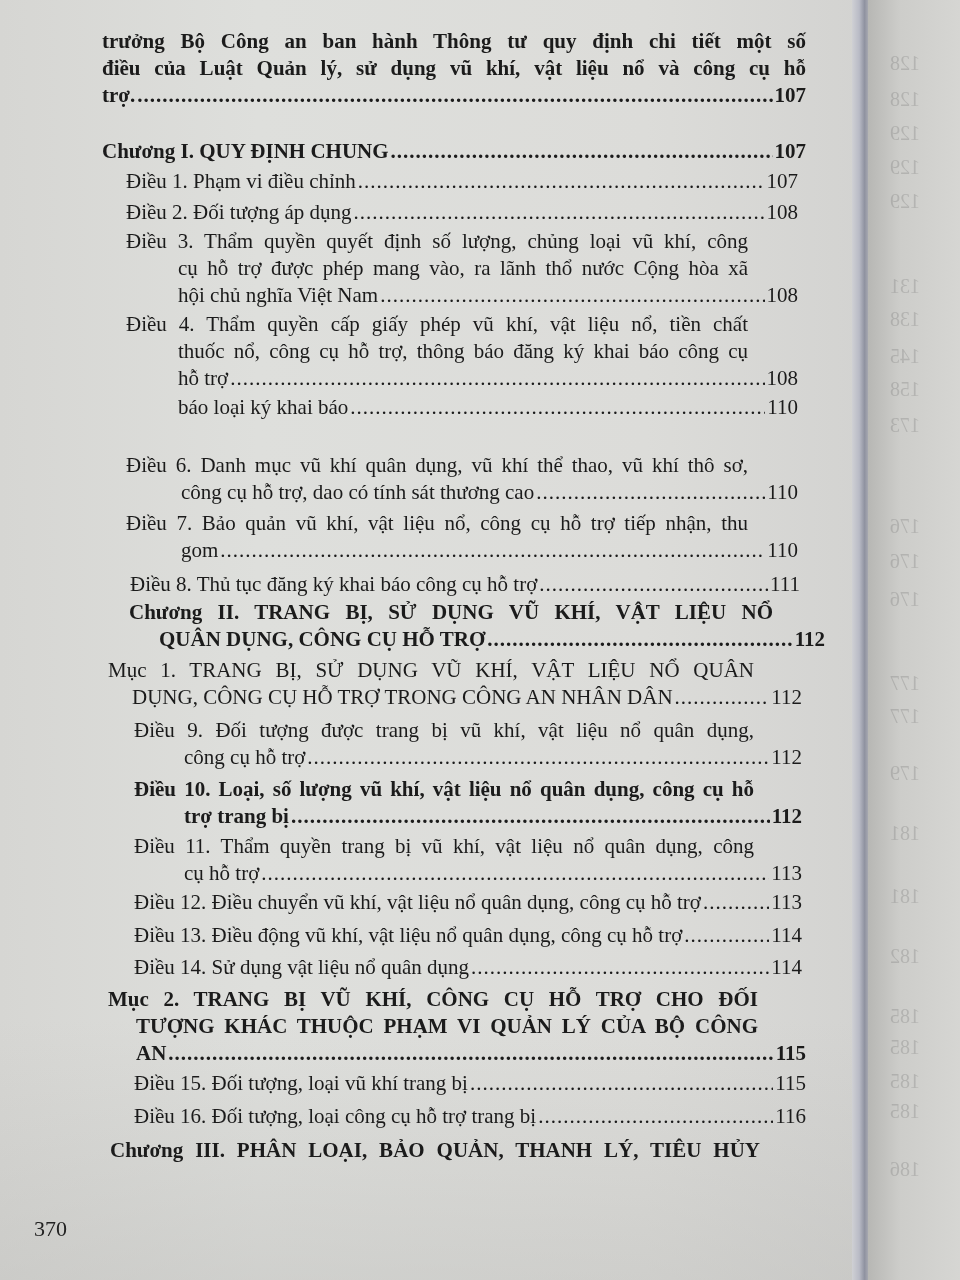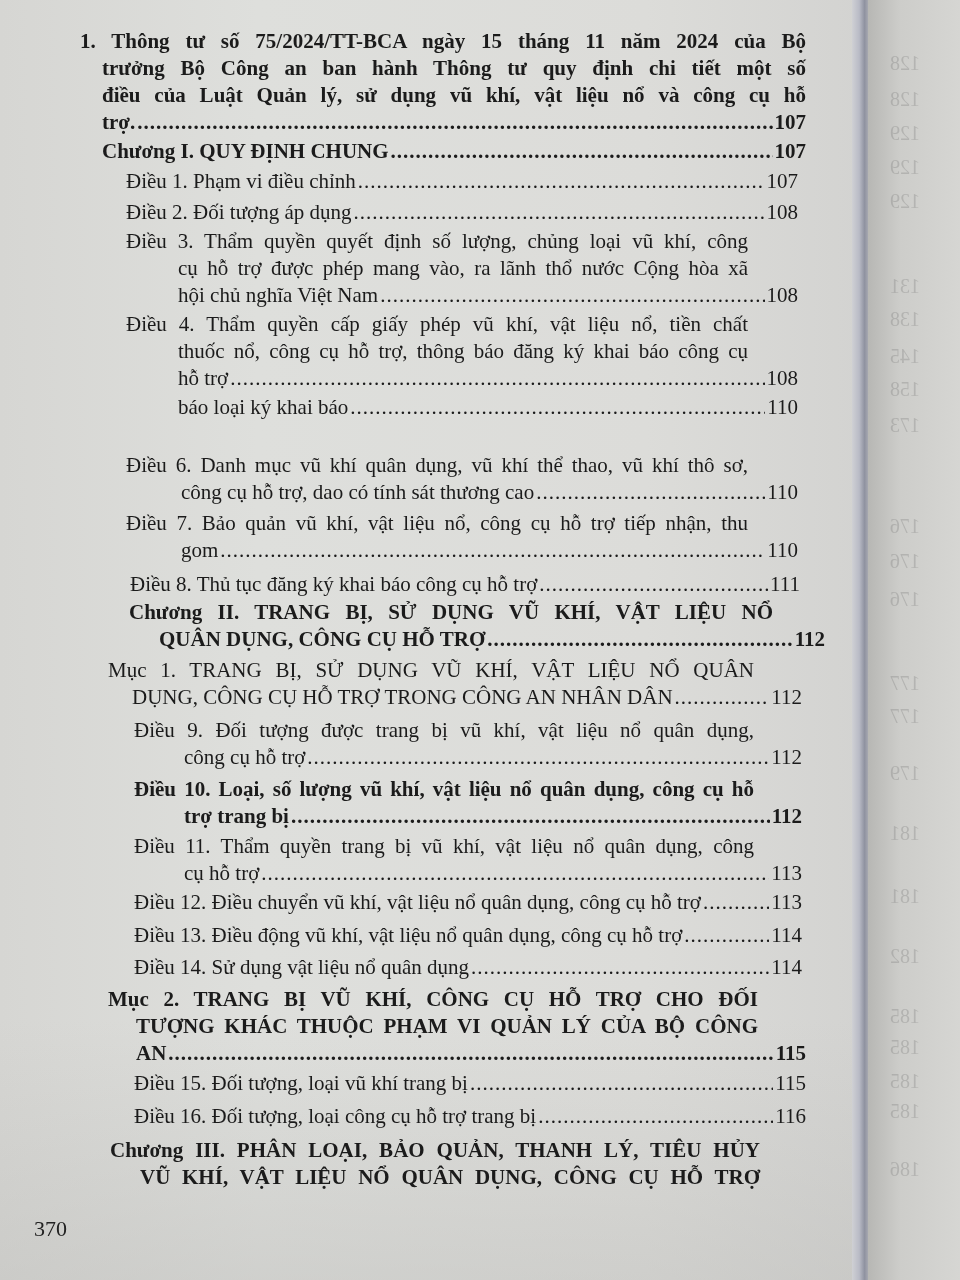--- a/index.html
+++ b/index.html
@@ -79,21 +79,20 @@
   <span class="ghost" style="top:1005px">185</span>
   <span class="ghost" style="top:1036px">185</span>
   <span class="ghost" style="top:1070px">185</span>
   <span class="ghost" style="top:1100px">185</span>
   <span class="ghost" style="top:1158px">186</span>
 </div>
 
 <div class="toc">
 
   <div class="entry bold" style="left:80px; top:28px; width:726px;">
-    <span class="line just">1. Thông tư số 75/2024/TT-BCA ngày 15 tháng 11 năm 2024 của Bộ</span>
     <span class="line just" style="padding-left:22px">trưởng Bộ Công an ban hành Thông tư quy định chi tiết một số</span>
     <span class="line just" style="padding-left:22px">điều của Luật Quản lý, sử dụng vũ khí, vật liệu nổ và công cụ hỗ</span>
     <span class="line last" style="padding-left:22px">
       <span class="txt">trợ.</span>
       <span class="dots"></span>
       <span class="pg">107</span>
     </span>
   </div>
 
   <div class="entry bold" style="left:102px; top:138px; width:704px;text-align:center;">
@@ -264,17 +263,16 @@
   <div class="entry" style="left:134px; top:1103px; width:672px;">
     <span class="line last">
       <span class="txt">Điều 16. Đối tượng, loại công cụ hỗ trợ trang bị</span>
       <span class="dots"></span>
       <span class="pg">116</span>
     </span>
   </div>
 
   <div class="entry bold" style="left:110px; top:1137px; width:656px;">
     <span class="line just" style="width:650px">Chương III. PHÂN LOẠI, BẢO QUẢN, THANH LÝ, TIÊU HỦY</span>
-    <span class="line just" style="padding-left:30px; width:620px">VŨ KHÍ, VẬT LIỆU NỔ QUÂN DỤNG, CÔNG CỤ HỖ TRỢ</span>
   </div>
 
   <div class="page-number">370</div>
 </div>
 
 </body></html>

